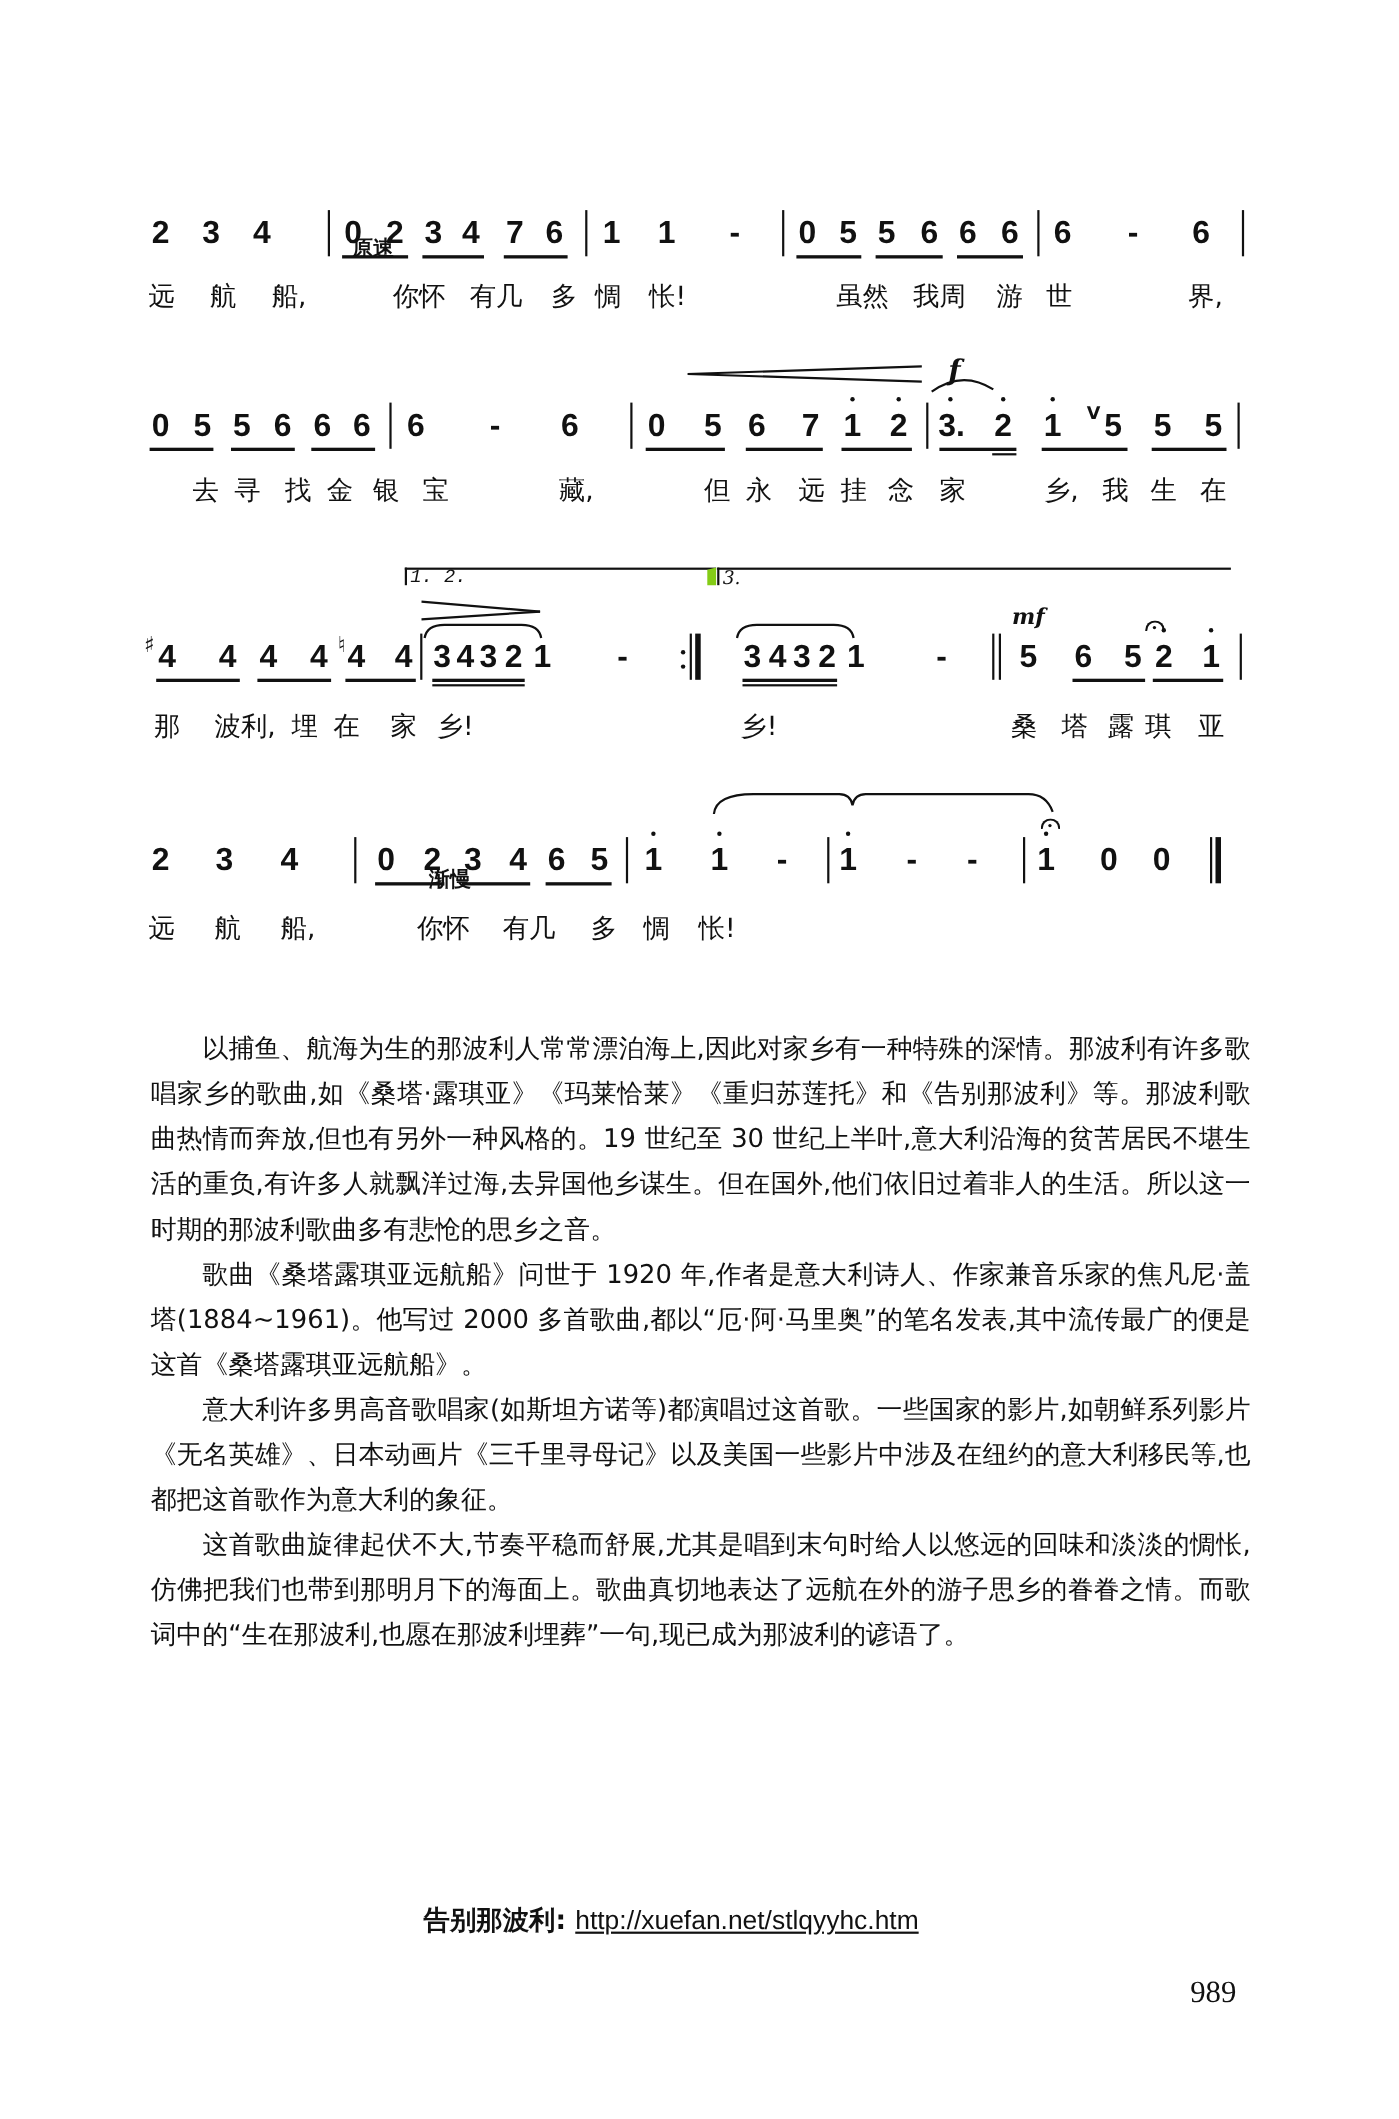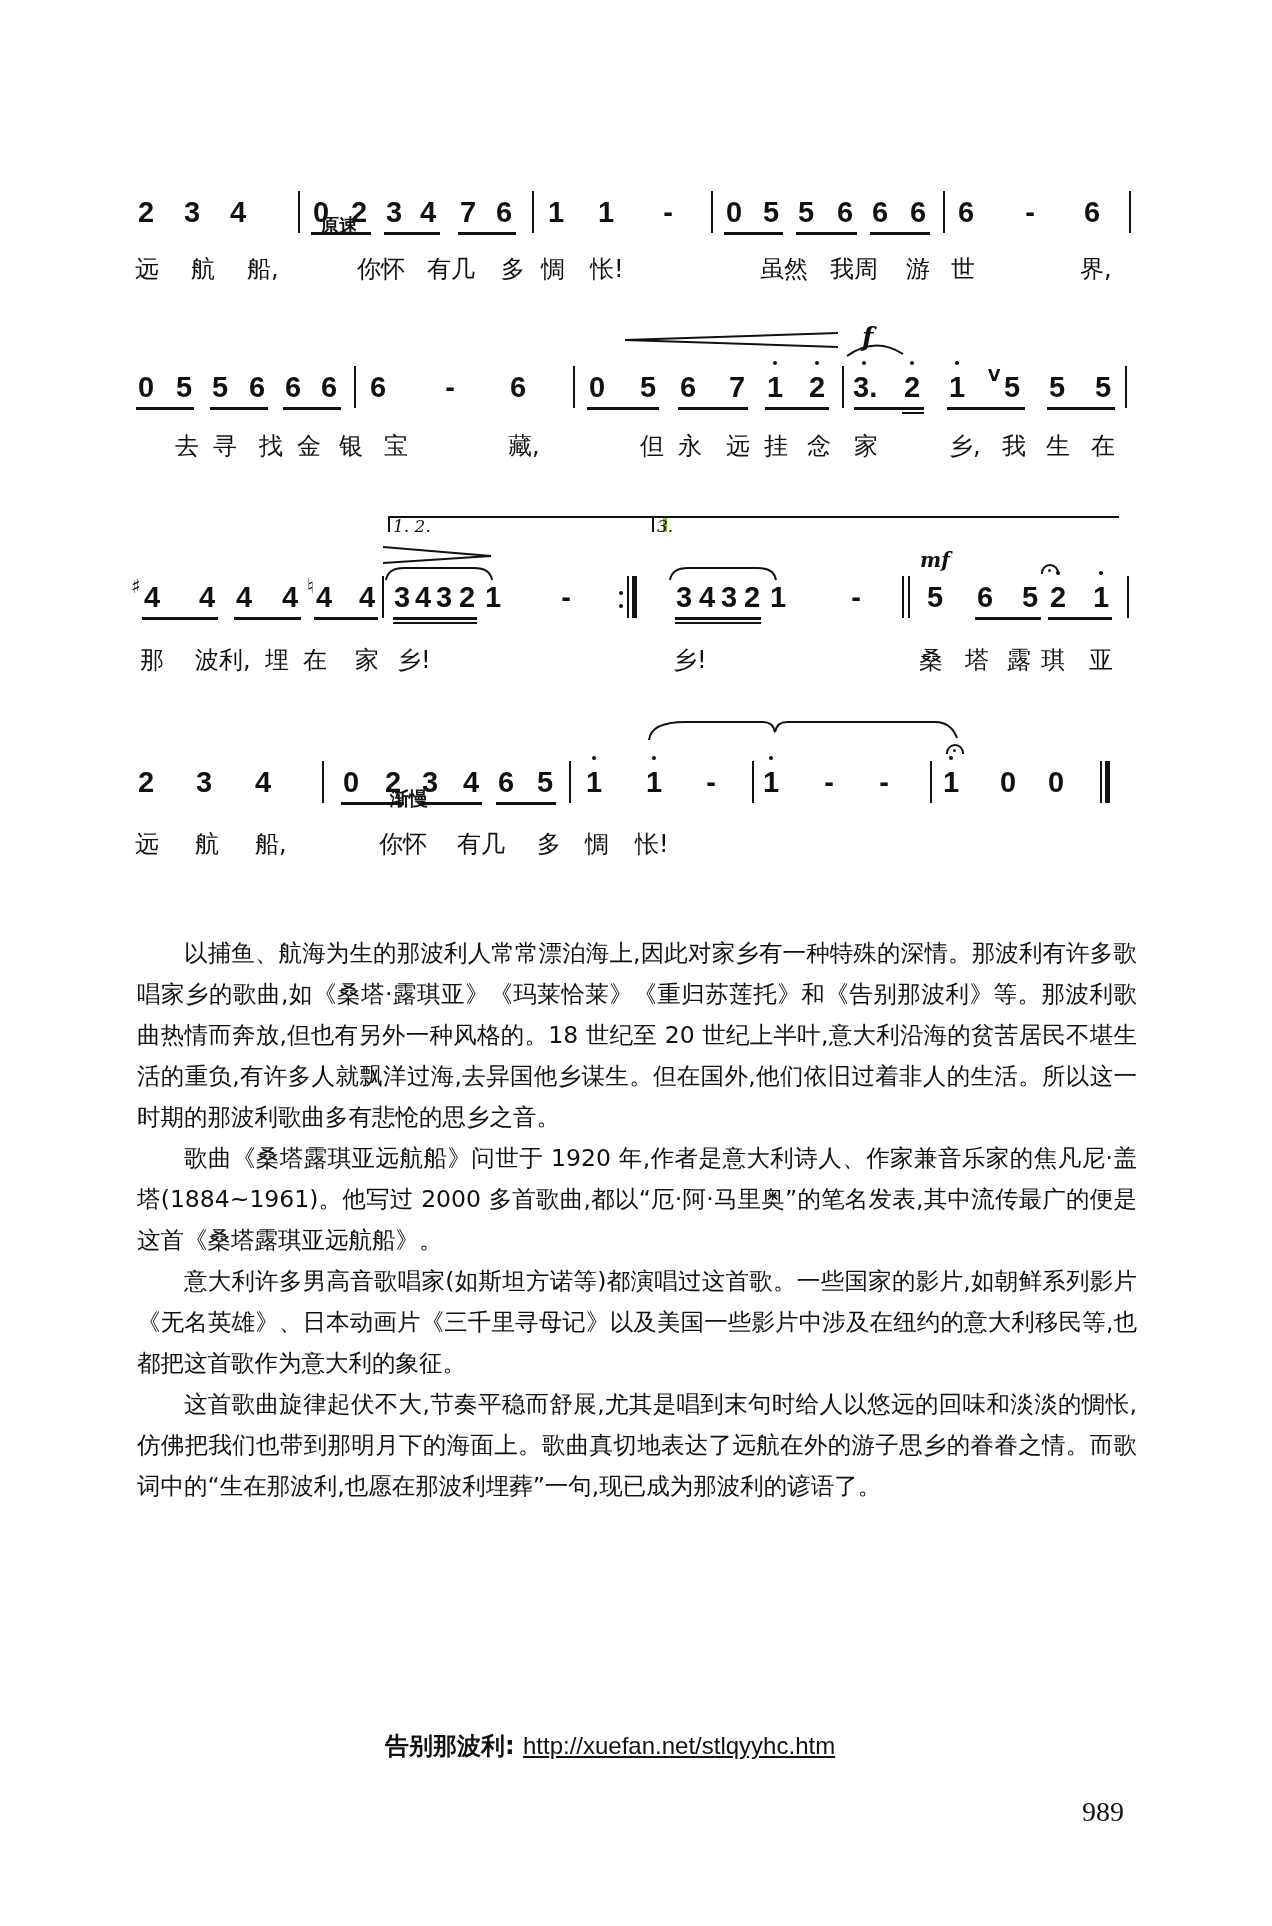--- a/index.html
+++ b/index.html
@@ -139,21 +139,21 @@
   <span class="lyric" style="left:591px;">远</span>
   <span class="lyric" style="left:629px;">挂</span>
   <span class="lyric" style="left:672px;">念</span>
   <span class="lyric" style="left:719px;">家</span>
   <span class="lyric" style="left:814px;">乡,</span>
   <span class="lyric" style="left:867px;">我</span>
   <span class="lyric" style="left:911px;">生</span>
   <span class="lyric" style="left:956px;">在</span>
 </div>
 
-<div class="volta" style="left:388px;top:516px;width:270px;border-right:4px solid #84cc16;">1. 2.</div>
+<div class="volta" style="left:368px;top:516px;width:270px;border-right:8px solid #84cc16;font-family:Liberation Mono, monospace;">1. 2.</div>
 <div class="volta" style="left:652px;top:516px;width:462px;">3.</div>
 <svg class="abs" style="left:383px;top:545px;" width="110" height="20">
   <line x1="0" y1="2" x2="108" y2="11" stroke="#111" stroke-width="2"></line>
   <line x1="0" y1="18" x2="108" y2="11" stroke="#111" stroke-width="2"></line>
 </svg>
 <div class="dyn" style="left:920px;top:548px;font-size:20px;">mf</div>
 <div class="fermata" style="left:1041px;top:564px;"></div>
 <svg class="abs" style="left:384px;top:566px;" width="110" height="16">
   <path d="M2 14 Q4 2 20 2 L90 2 Q106 2 108 14" fill="none" stroke="#111" stroke-width="2"></path>
 </svg>
@@ -260,21 +260,21 @@
   <span class="lyric" style="left:60px;">航</span>
   <span class="lyric" style="left:120px;">船,</span>
   <span class="lyric" style="left:244px;">你怀</span>
   <span class="lyric" style="left:322px;">有几</span>
   <span class="lyric" style="left:402px;">多</span>
   <span class="lyric" style="left:450px;">惆</span>
   <span class="lyric" style="left:500px;">怅!</span>
 </div>
 
 <div class="prose" style="top:933px;">
-  <p>以捕鱼、航海为生的那波利人常常漂泊海上,因此对家乡有一种特殊的深情。那波利有许多歌唱家乡的歌曲,如《桑塔·露琪亚》《玛莱恰莱》《重归苏莲托》和《告别那波利》等。那波利歌曲热情而奔放,但也有另外一种风格的。18 世纪至 20 世纪上半叶,意大利沿海的贫苦居民不堪生活的重负,有许多人就飘洋过海,去异国他乡谋生。但在国外,他们依旧过着非人的生活。所以这一时期的那波利歌曲多有悲怆的思乡之音。</p>
+  <p>以捕鱼、航海为生的那波利人常常漂泊海上,因此对家乡有一种特殊的深情。那波利有许多歌唱家乡的歌曲,如《桑塔·露琪亚》《玛莱恰莱》《重归苏莲托》和《告别那波利》等。那波利歌曲热情而奔放,但也有另外一种风格的。19 世纪至 30 世纪上半叶,意大利沿海的贫苦居民不堪生活的重负,有许多人就飘洋过海,去异国他乡谋生。但在国外,他们依旧过着非人的生活。所以这一时期的那波利歌曲多有悲怆的思乡之音。</p>
   <p>歌曲《桑塔露琪亚远航船》问世于 1920 年,作者是意大利诗人、作家兼音乐家的焦凡尼·盖塔(1884~1961)。他写过 2000 多首歌曲,都以“厄·阿·马里奥”的笔名发表,其中流传最广的便是这首《桑塔露琪亚远航船》。</p>
   <p>意大利许多男高音歌唱家(如斯坦方诺等)都演唱过这首歌。一些国家的影片,如朝鲜系列影片《无名英雄》、日本动画片《三千里寻母记》以及美国一些影片中涉及在纽约的意大利移民等,也都把这首歌作为意大利的象征。</p>
   <p>这首歌曲旋律起伏不大,节奏平稳而舒展,尤其是唱到末句时给人以悠远的回味和淡淡的惆怅,仿佛把我们也带到那明月下的海面上。歌曲真切地表达了远航在外的游子思乡的眷眷之情。而歌词中的“生在那波利,也愿在那波利埋葬”一句,现已成为那波利的谚语了。</p>
 </div>
 
 <div class="link-line">
   <span>告别那波利:</span>
   <span class="link">http://xuefan.net/stlqyyhc.htm</span>
 </div>
 <div class="pagenum">989</div>

